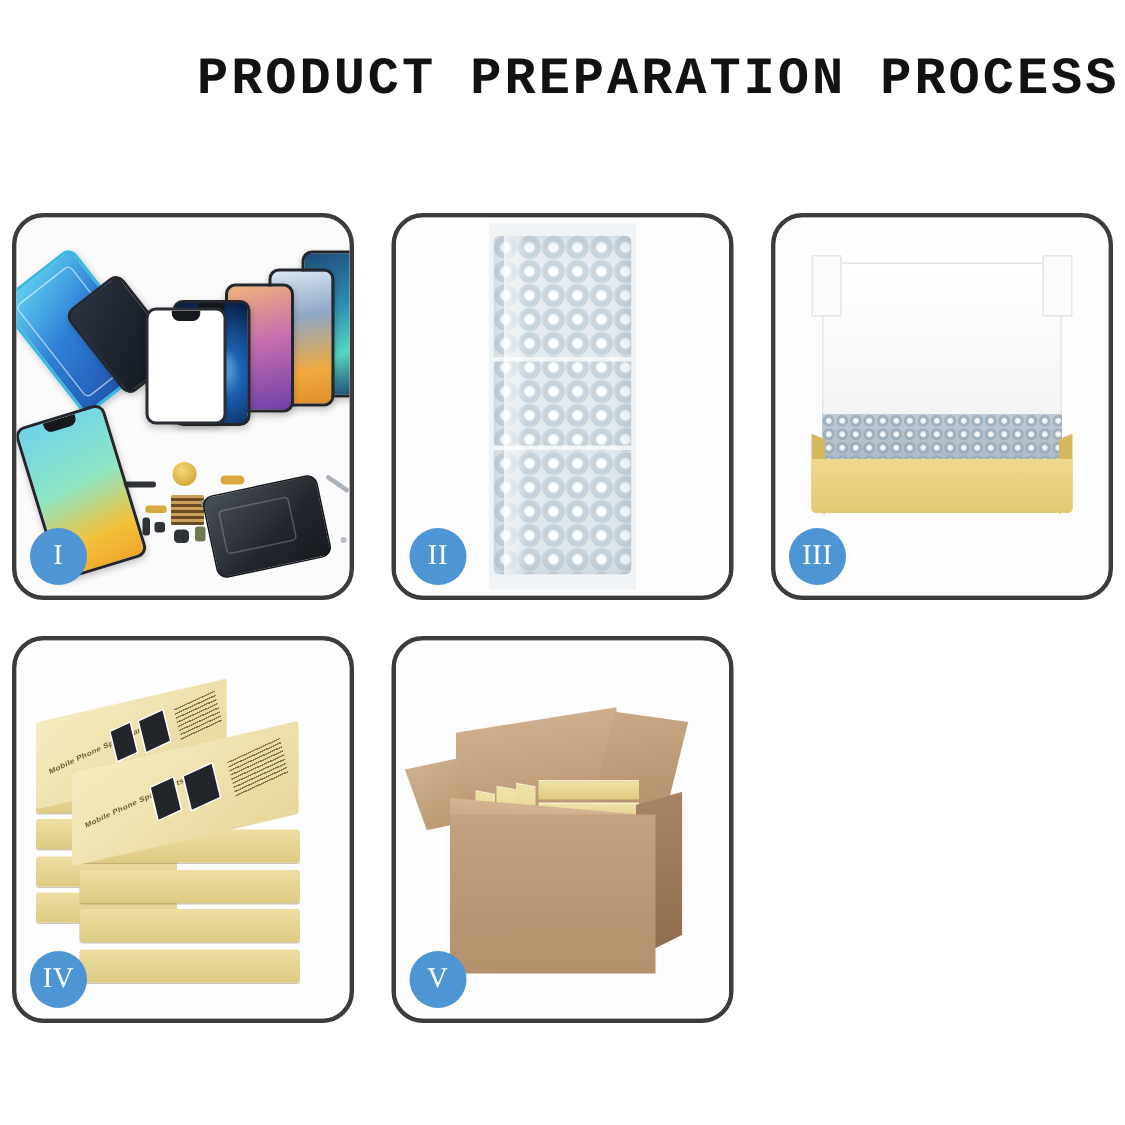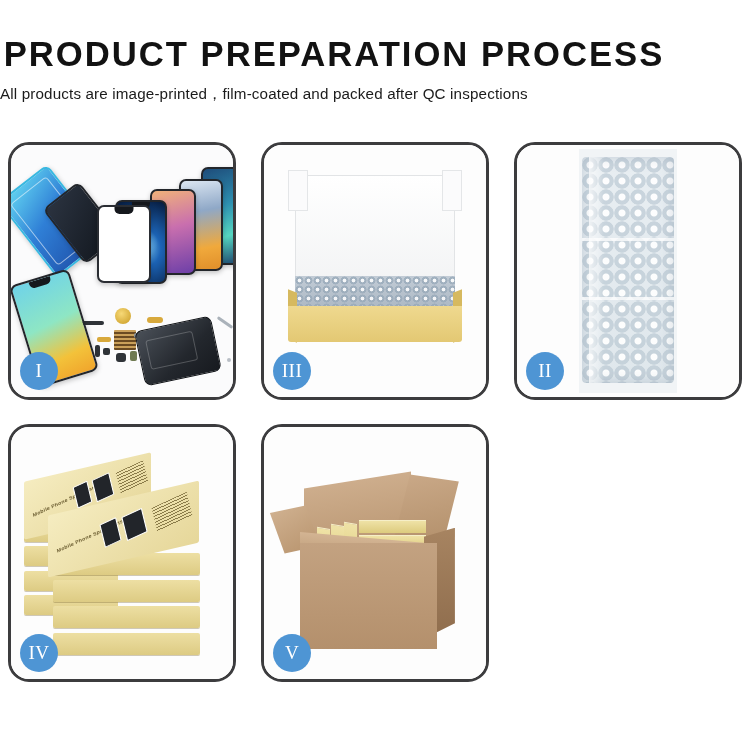--- a/index.html
+++ b/index.html
@@ -5,21 +5,21 @@
   * { box-sizing: border-box; margin: 0; padding: 0; }
   body {
     width: 750px; height: 750px;
     background: #ffffff;
     font-family: "Liberation Sans", sans-serif;
     overflow: hidden;
     position: relative;
   }
 
   
-  .header { text-align: left; padding-top: 34px; }
+  .header { text-align: right; padding-top: 34px; font-family: Liberation Mono, monospace; }
   .title {
     font-size: 35px;
     font-weight: bold;
     letter-spacing: 2.0px;
     color: #121212;
     line-height: 1.12;
     transform: scaleX(0.99);
   }
   .subtitle {
     font-size: 15.2px;
@@ -301,21 +301,20 @@
     position:absolute; left:8%; top:10%; width:84%; height:78%;
     background:linear-gradient(140deg,rgba(255,255,255,.35),rgba(235,240,245,.08));
     filter: blur(1px);
   }
 </style>
 </head>
 <body>
 
 <div class="header">
   <div class="title">PRODUCT PREPARATION PROCESS</div>
-  <div class="subtitle">All products are image-printed，film-coated and packed after QC inspections</div>
 </div>
 
 <div class="grid">
 
   <div class="panel">
     <div class="stage p1bg">
       <div class="phone ph-film"></div>
       <div class="phone ph-dark"></div>
       <div class="phone ph-glass">
           <span class="notch"></span>
@@ -345,45 +344,45 @@
       <div class="backcover"></div>
       <div class="screws" style="left:216px;top:213px;width:4px;height:4px;"></div>
       <div class="screws" style="left:223px;top:219px;width:4px;height:4px;"></div>
       <div class="part" style="left:205px;top:176px;width:18px;height:3px;background:#aab2ba;transform:rotate(35deg);"></div>
     </div>
     <div class="badge">I</div>
   </div>
 
   <div class="panel">
     <div class="stage">
+      <div class="bw-sheet"></div>
+      <div class="bw-bag">
+        <div class="bw-glare"></div>
+        <div class="bw-seam" style="top:36%;"></div>
+        <div class="bw-seam" style="top:62%;"></div>
+      </div>
+    </div>
+    <div class="badge">II</div>
+  </div>
+
+  <div class="panel">
+    <div class="stage">
       <div class="tray-lid"></div>
       <div class="tray-lid-flapL"></div>
       <div class="tray-lid-flapR"></div>
       <div class="tray-inner"></div>
       <div class="tray-sideL"></div>
       <div class="tray-sideR"></div>
       <div class="tray-front"></div>
     </div>
     <div class="badge">III</div>
   </div>
 
   <div class="panel">
     <div class="stage">
-      <div class="bw-sheet"></div>
-      <div class="bw-bag">
-        <div class="bw-glare"></div>
-        <div class="bw-seam" style="top:36%;"></div>
-        <div class="bw-seam" style="top:62%;"></div>
-      </div>
-    </div>
-    <div class="badge">II</div>
-  </div>
-
-  <div class="panel">
-    <div class="stage">
       <div class="stackwrap">
 
         <div class="kbox" style="left:2%;top:36%;width:46%;height:9%;"></div>
         <div class="kbox" style="left:2%;top:47%;width:46%;height:9%;"></div>
         <div class="kbox" style="left:2%;top:58%;width:46%;height:9%;"></div>
         <div class="kbox" style="left:2%;top:69%;width:46%;height:9%;"></div>
 
         <div class="kbox" style="left:16%;top:50%;width:72%;height:10%;"></div>
         <div class="kbox" style="left:16%;top:62%;width:72%;height:10%;"></div>
         <div class="kbox" style="left:16%;top:74%;width:72%;height:10%;"></div>

